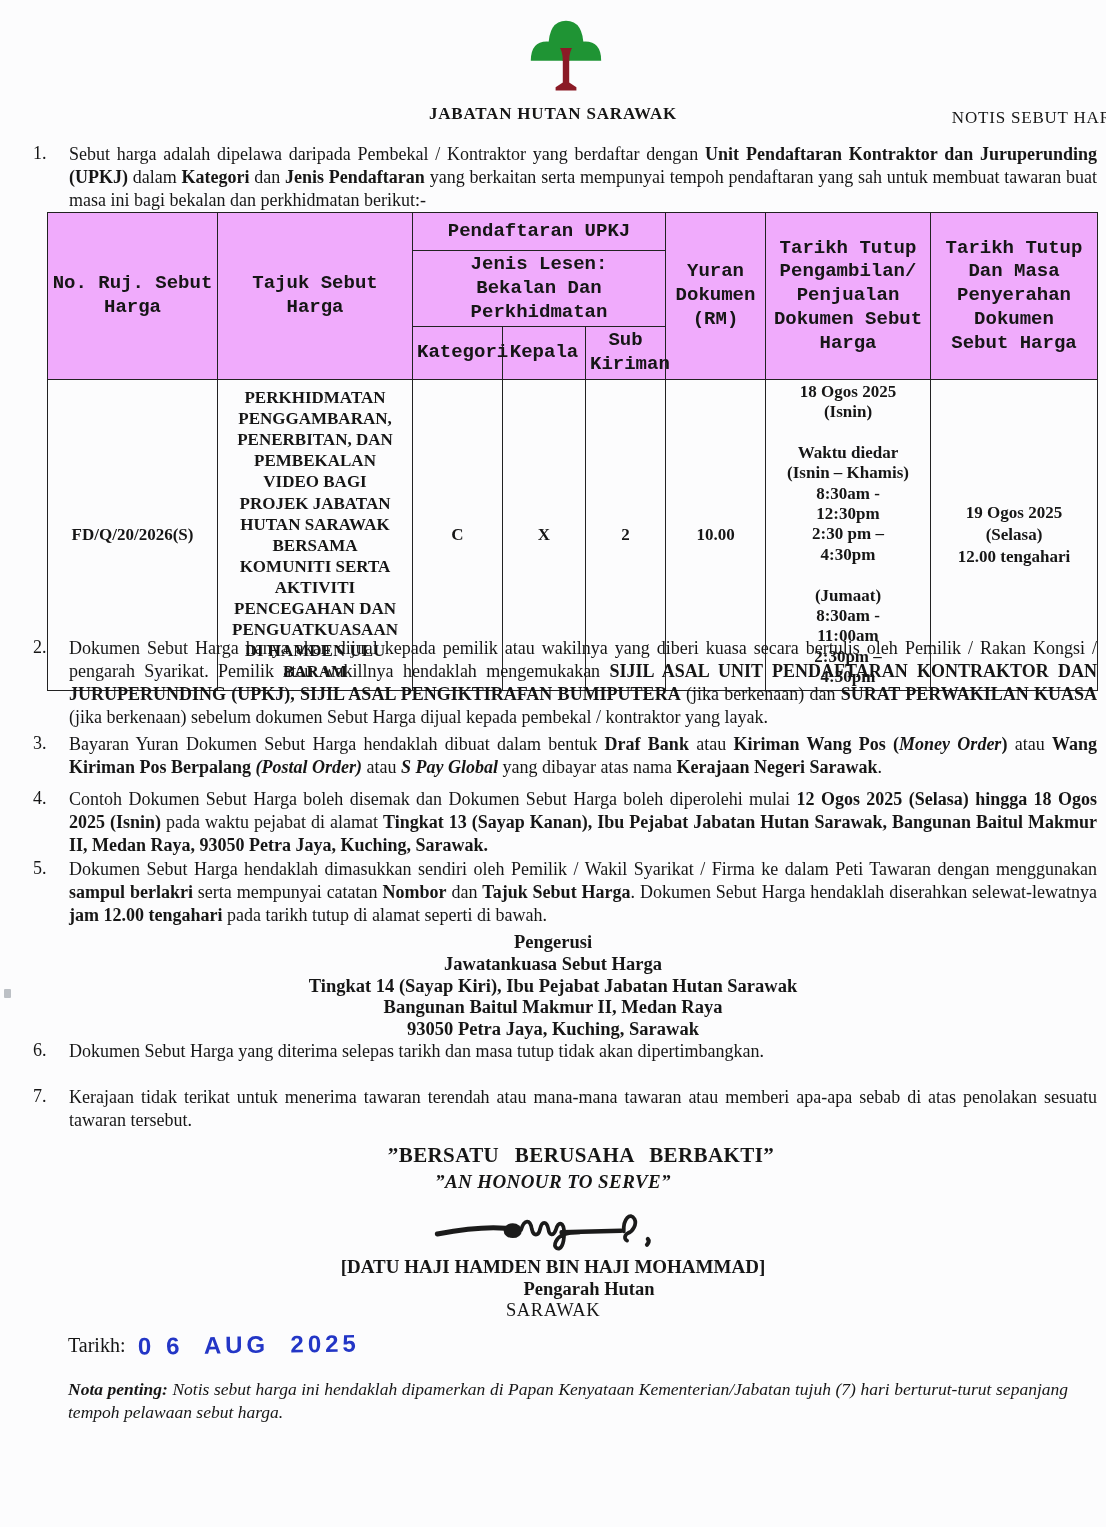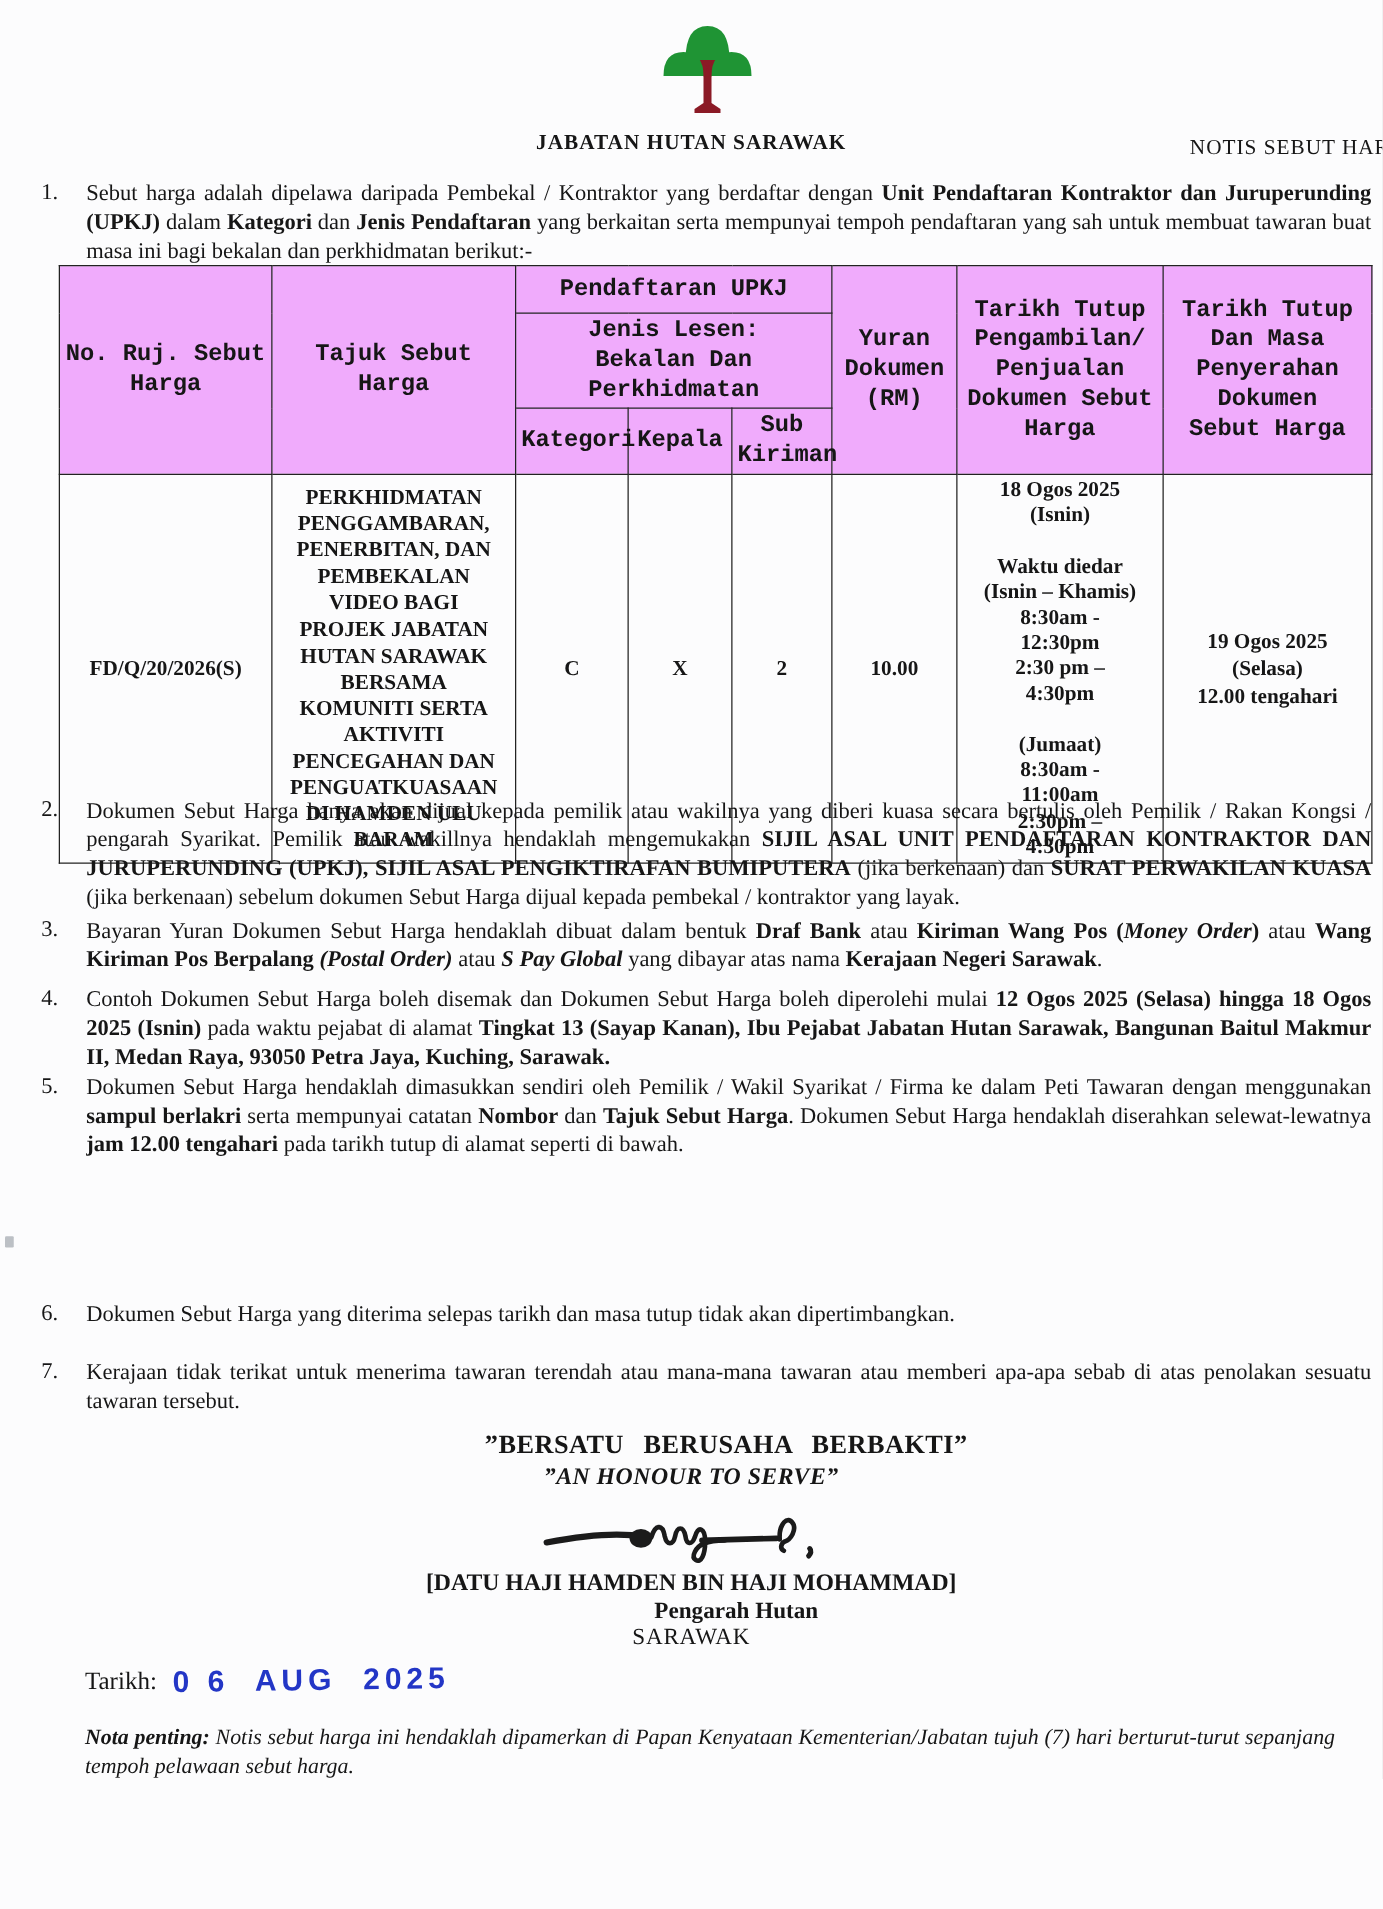--- a/index.html
+++ b/index.html
@@ -169,20 +169,25 @@
   </div>
   <div class="item" style="top:788px">
     <div class="num">4.</div>
     <div class="txt"><span>Contoh Dokumen Sebut Harga boleh disemak dan Dokumen Sebut Harga boleh diperolehi mulai </span><span class="b">12 Ogos 2025 (Selasa) hingga 18 Ogos 2025 (Isnin)</span><span> pada waktu pejabat di alamat </span><span class="b">Tingkat 13 (Sayap Kanan), Ibu Pejabat Jabatan Hutan Sarawak,</span><span> </span><span class="b">Bangunan Baitul Makmur II, Medan Raya, 93050 Petra Jaya, Kuching, Sarawak.</span></div>
   </div>
   <div class="item" style="top:858px">
     <div class="num">5.</div>
     <div class="txt"><span>Dokumen Sebut Harga hendaklah dimasukkan sendiri oleh Pemilik / Wakil Syarikat / Firma ke dalam Peti Tawaran dengan menggunakan </span><span class="b">sampul berlakri</span><span> serta mempunyai catatan </span><span class="b">Nombor</span><span> dan </span><span class="b">Tajuk Sebut Harga</span><span>. Dokumen Sebut Harga hendaklah diserahkan selewat-lewatnya </span><span class="b">jam 12.00 tengahari</span><span> pada tarikh tutup di alamat seperti di bawah.</span></div>
   </div>
 
+  <div class="center-block address pre">Pengerusi
+Jawatankuasa Sebut Harga
+Tingkat 14 (Sayap Kiri), Ibu Pejabat Jabatan Hutan Sarawak
+Bangunan Baitul Makmur II, Medan Raya
+93050 Petra Jaya, Kuching, Sarawak</div>
 
   <div class="item" style="top:1040px">
     <div class="num">6.</div>
     <div class="txt"><span>Dokumen Sebut Harga yang diterima selepas tarikh dan masa tutup tidak akan dipertimbangkan.</span></div>
   </div>
   <div class="item" style="top:1086px">
     <div class="num">7.</div>
     <div class="txt"><span>Kerajaan tidak terikat untuk menerima tawaran terendah atau mana-mana tawaran atau memberi apa-apa sebab di atas penolakan sesuatu tawaran tersebut.</span></div>
   </div>
 

